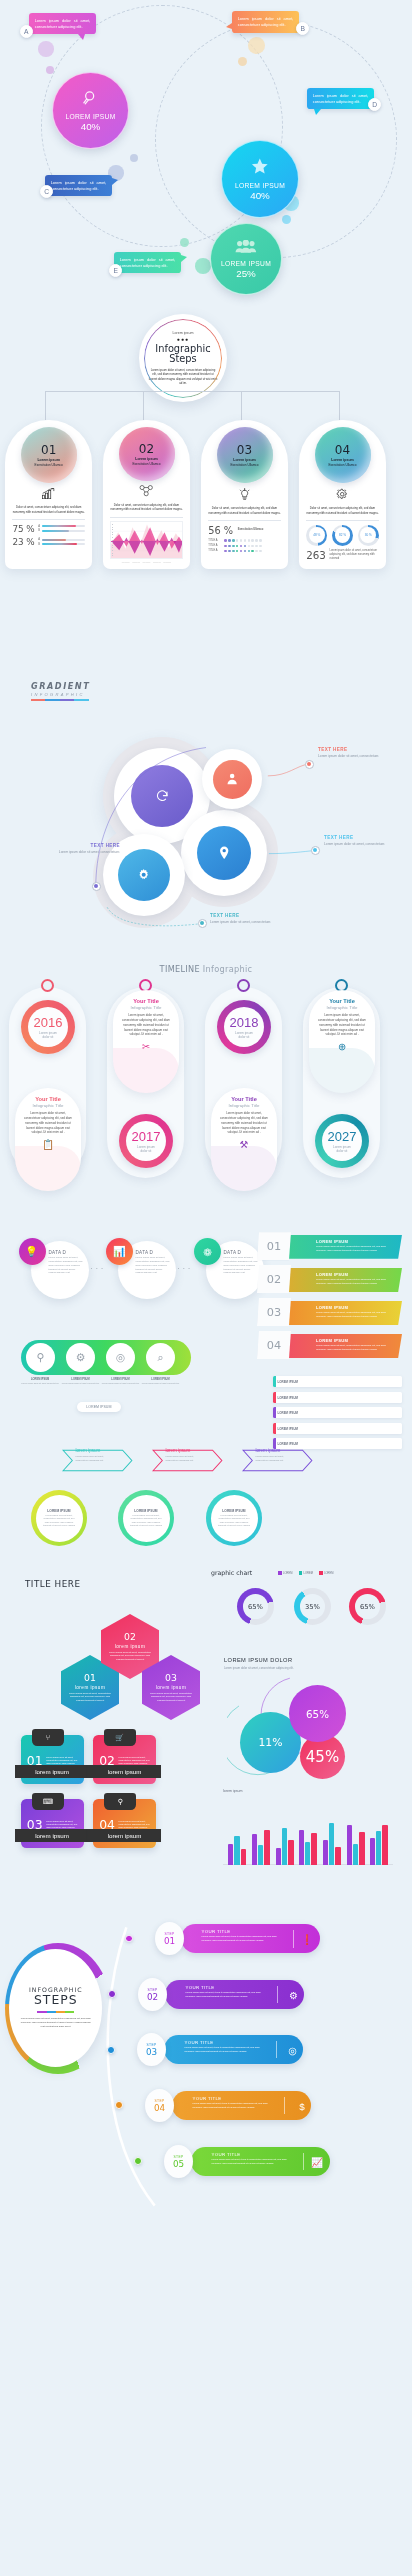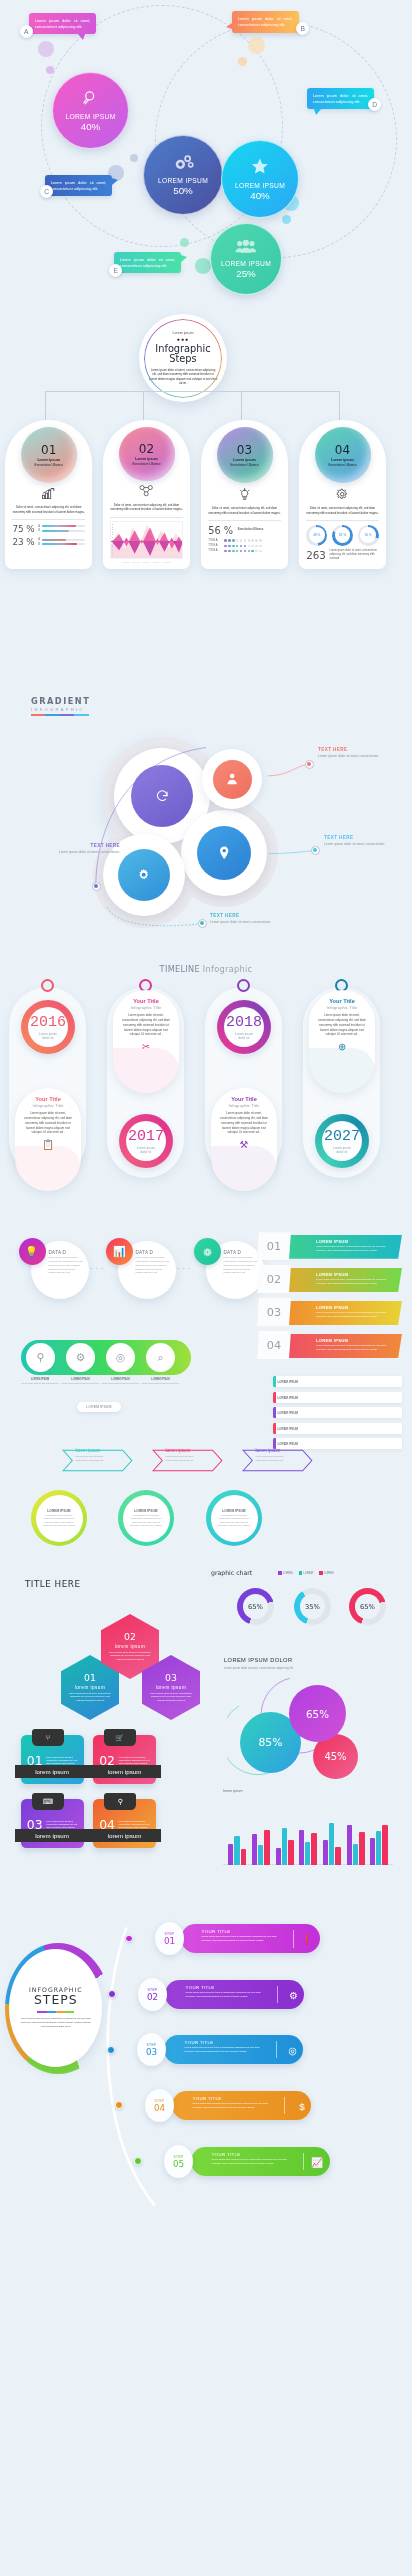--- a/index.html
+++ b/index.html
@@ -66,21 +66,21 @@
   .card .hr { width:100%; height:0.5px; background:#e1e6ed; margin:4.6px 0 4.1px; }
   .card .stat { display:flex; align-items:center; gap:3.6px; width:100%; }
   .card .big { font-size:8.8px; color:#555; font-family:"DejaVu Sans",sans-serif; }
   .bar { height:2.1px; border-radius:1px; background:#e3e7ee; position:relative; flex:1; }
   .bar i { position:absolute; left:0; top:0; bottom:0; border-radius:1px; display:block; }
   .tiny { font-size:2.6px; color:#666; }
   .stem { position:absolute; width:0.5px; background:#c7d0dc; }
 
   
   .s3 { position:relative; height:289px; }
-  .gt { position:absolute; left:31px; top:26px; }
+  .gt { position:absolute; left:31px; top:11px;font-style:italic; }
   .gt .g1 { font-size:8.2px; font-weight:bold; letter-spacing:1.5px; color:#68727f; font-family:"DejaVu Sans",sans-serif;}
   .gt .g2 { font-size:4.1px; letter-spacing:2.3px; color:#97a2b0; margin-top:1px; }
   .gt .gline { display:flex; margin-top:2.1px; }
   .gt .gline span { height:1.5px; width:14.4px; }
   .blob { position:absolute; border-radius:50%; }
   .gnode { position:absolute; border-radius:50%; background:#fff;
            box-shadow:0 3.1px 9.3px rgba(70,90,130,.14); display:flex;
            align-items:center; justify-content:center; }
   .gtxt { position:absolute; width:62px; }
   .gtxt .h { font-size:4.6px; font-weight:bold; letter-spacing:0.4px; }
@@ -94,21 +94,21 @@
   .tlh { position:absolute; left:0; right:0; top:5.2px; text-align:center; font-size:8.2px;
          color:#9aa6b4; letter-spacing:0.3px; font-family:"DejaVu Sans",sans-serif;}
   .tlh b { color:#7d8a99; font-weight:normal; }
   .tcol { position:absolute; width:77px; height:191px; background:#f5f9fc;
           border-radius:39px; box-shadow:0 3.1px 9.3px rgba(70,90,130,.10); }
   .yring { position:absolute; width:54px;height:54px;border-radius:50%;
            display:flex;flex-direction:column;align-items:center;justify-content:center;
            box-shadow:0 2.6px 7.2px rgba(70,90,130,.16); }
   .yring .in { position:absolute; inset:6.7px; background:#fcfdfe; border-radius:50%;
                display:flex;flex-direction:column;align-items:center;justify-content:center; }
-  .yring .yr { font-size:15px; font-family:Liberation Mono, monospace; }
+  .yring .yr { font-size:13px; font-family:Liberation Sans, sans-serif; }
   .yring .ys { font-size:3.1px; color:#9aa6b4; text-align:center; line-height:1.3; margin-top:1px; }
   .tcard { position:absolute; width:66px; height:103px; background:#fff; border-radius:33px;
            box-shadow:0 3.1px 9.3px rgba(70,90,130,.12); padding:8.2px 7.2px; text-align:center;
            overflow:hidden; }
   .tcard .t1 { font-size:5.7px; font-weight:bold; }
   .tcard .t2 { font-size:4.4px; color:#9aa6b4; margin-top:0.5px; }
   .tcard .t3 { font-size:2.9px; color:#555; line-height:1.65; margin-top:3.6px; }
   .tcard .tico { font-size:9.8px; margin-top:4.1px; }
   .tcard .wash { position:absolute; left:0; right:0; bottom:0; height:45px; border-radius:0 33px 33px 33px; }
   .ocirc { position:absolute; width:13.4px;height:13.4px;border-radius:50%;border:2.6px solid #e8596b;
@@ -238,34 +238,20 @@
       <div class="ic">
         <svg width="17.5" height="17.5" viewBox="0 0 24 24" fill="none" stroke="#fff" stroke-width="1.7" stroke-linecap="round">
             <circle cx="10.5" cy="9.5" r="5.5"></circle>
             <line x1="6.5" y1="13.6" x2="2.5" y2="19"></line>
             <line x1="8.6" y1="15.2" x2="4.4" y2="20.4"></line>
           </svg>
       </div>
       <div class="lbl">LOREM IPSUM</div>
       <div class="pct">40%</div>
     </div>
-    <div class="bcircle" id="s1c2" style="left: 143px; top: 135px; width: 80px; height: 80px; background: linear-gradient(140deg, rgb(77, 124, 203), rgb(75, 79, 160));">
-      <div class="ic">
-        <svg width="23" height="16.5" viewBox="0 0 44 32" fill="#dde6f5">
-            <circle cx="16" cy="20" r="9"></circle>
-            <circle cx="16" cy="20" r="4" fill="#4c5fae"></circle>
-            <circle cx="30" cy="9" r="6.5"></circle>
-            <circle cx="30" cy="9" r="3" fill="#4c5fae"></circle>
-            <circle cx="36" cy="21" r="5.5"></circle>
-            <circle cx="36" cy="21" r="2.5" fill="#4c5fae"></circle>
-          </svg>
-      </div>
-      <div class="lbl">LOREM IPSUM</div>
-      <div class="pct">50%</div>
-    </div>
     <div class="bcircle" id="s1c3" style="left: 221px; top: 140px; width: 78px; height: 78px; background: linear-gradient(140deg, rgb(22, 215, 240), rgb(42, 168, 245));">
       <div class="ic">
         <svg width="19.6" height="18.5" viewBox="0 0 24 24" fill="#d9f6ff">
             <path d="M12 2l3 6.6 7.2.8-5.4 4.9 1.5 7.1L12 17.7 5.7 21.4l1.5-7.1L1.8 9.4l7.2-.8z"></path>
           </svg>
       </div>
       <div class="lbl">LOREM IPSUM</div>
       <div class="pct">40%</div>
     </div>
     <div class="bcircle" id="s1c4" style="left: 210px; top: 223px; width: 72px; height: 72px; background: linear-gradient(140deg, rgb(79, 216, 176), rgb(57, 201, 168));">
@@ -863,26 +849,26 @@
           <div class="hole"></div>
           <div class="dv">65%</div>
         </div>
       </div>
 
     <div class="lid" style="left:224px;top:100px;">
       <div class="h">LOREM IPSUM DOLOR</div>
       <div class="b">Lorem ipsum dolor sit amet, consectetuer adipiscing elit.</div>
     </div>
     <div class="bigb" style="left:240px;top:155px;width:61px;height:61px;background:linear-gradient(135deg,#2fd0c0,#2f9fe0);font-size:10.8px;z-index:1;">
-        <span>85%</span>
+        <span>11%</span>
       </div>
     <div class="bigb" style="left:289px;top:128px;width:57px;height:57px;background:linear-gradient(135deg,#b03fe0,#d050d8);font-size:10.3px;z-index:3;">
         <span>65%</span>
       </div>
-    <div class="bigb" style="left:313px;top:177px;width:45px;height:45px;background:linear-gradient(135deg,#f0315f,#f0608f);font-size:10px;z-index:2;">
+    <div class="bigb" style="left:300px;top:177px;width:45px;height:45px;background:linear-gradient(135deg,#f0315f,#f0608f);font-size:15px;z-index:2;">
         <span>45%</span>
       </div>
     <svg style="position:absolute;left:227px;top:118px;" width="139" height="113" viewBox="0 0 270 220">
       <circle cx="140" cy="78" r="74" fill="none" stroke="#9a3fd8" stroke-width="1" stroke-dasharray="330 120"></circle>
       <circle cx="60" cy="122" r="72" fill="none" stroke="#2fc0b8" stroke-width="1" stroke-dasharray="300 150"></circle>
     </svg>
 
     <div id="s6dark">
         <div class="dkcard" style="left: 20.6px; top: 178px; background: linear-gradient(135deg, rgb(24, 200, 176), rgb(47, 159, 224));">
           <div class="tab">⑂</div>

